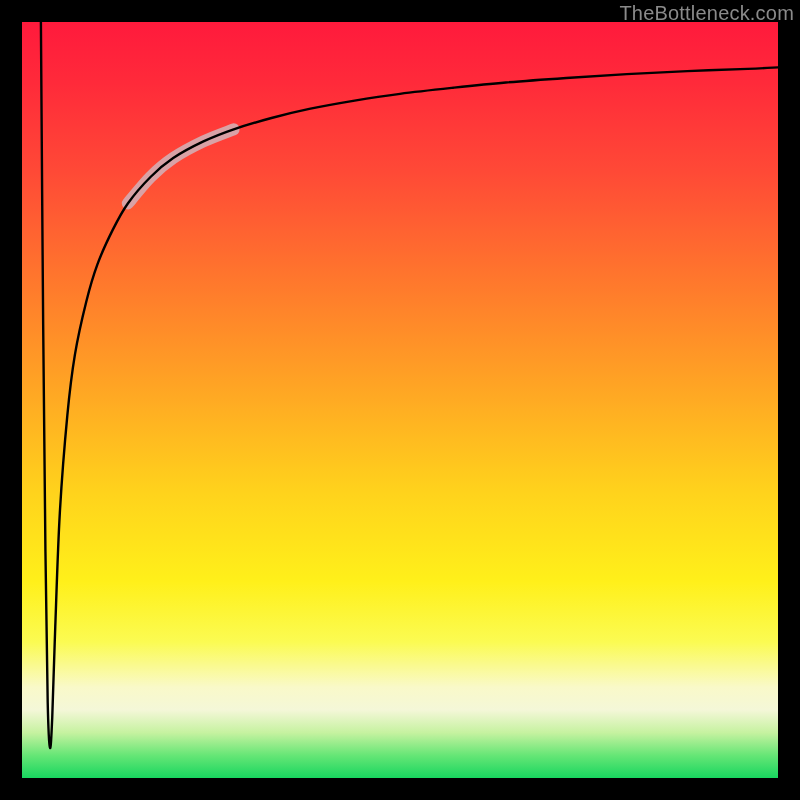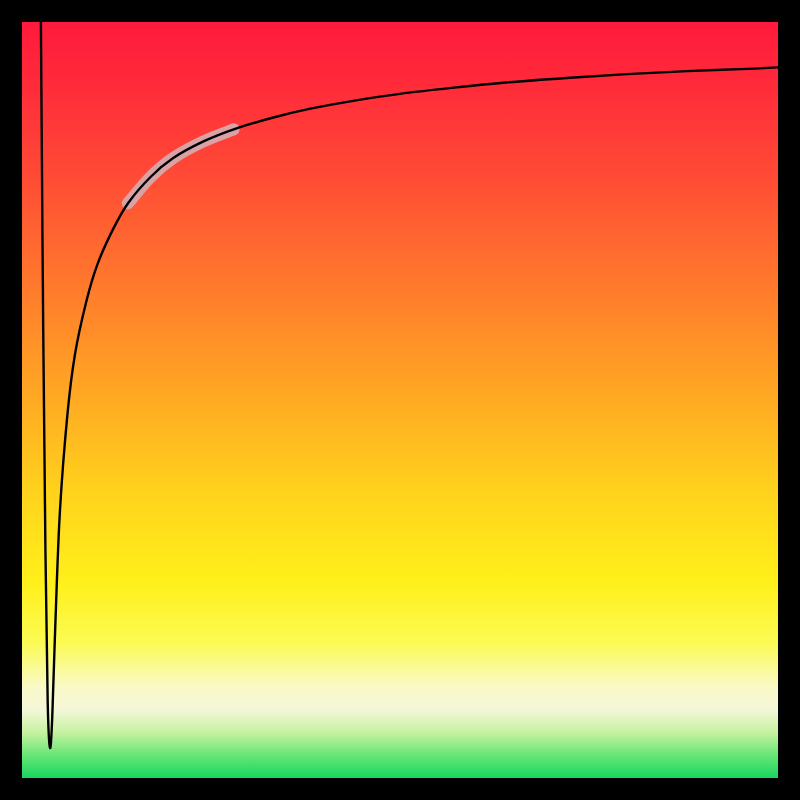--- a/index.html
+++ b/index.html
@@ -62,13 +62,14 @@
 </head>
 <body>
 
 <div class="frame">
   <div class="plot-area">
     <svg class="curve" viewBox="0 0 756 756">
       <path fill="none" stroke="#d9a2a6" stroke-width="12" stroke-linecap="round" d="M 105.84 181.43999999999994 C 109.62 177.02999999999994, 120.96000000000001 162.54, 128.52 154.98000000000002 C 136.08 147.42000000000004, 142.38000000000002 142.00200000000004, 151.20000000000002 136.08000000000004 C 160.02 130.15800000000004, 171.36 124.23599999999999, 181.44 119.44799999999998 C 191.51999999999998 114.65999999999997, 206.64000000000001 109.36799999999998, 211.68 107.35199999999998" id="hlpath"></path>
       <path fill="none" stroke="#000" stroke-width="2.4" stroke-linejoin="round" stroke-linecap="round" d="M 18.900000000000002 0 C 19.278000000000002 50.400000000000006, 20.412 214.20000000000005, 21.168 302.40000000000003 C 21.924 390.6, 22.68 466.20000000000005, 23.436 529.2 C 24.192 592.2, 24.948 647.64, 25.704 680.4 C 26.46 713.16, 27.216000000000005 723.24, 27.972000000000005 725.76 C 28.728000000000005 728.28, 29.358000000000004 715.68, 30.240000000000002 695.52 C 31.122 675.36, 32.004000000000005 638.8199999999999, 33.264 604.8 C 34.524 570.78, 35.784000000000006 526.6800000000001, 37.800000000000004 491.40000000000003 C 39.816 456.12000000000006, 42.84 419.58000000000004, 45.36 393.12 C 47.879999999999995 366.65999999999997, 49.77 351.53999999999996, 52.92 332.64 C 56.07 313.74, 60.480000000000004 294.84, 64.26 279.71999999999997 C 68.04 264.59999999999997, 71.19000000000001 253.88999999999996, 75.60000000000001 241.91999999999996 C 80.01 229.94999999999996, 85.68 217.98, 90.72 207.89999999999998 C 95.75999999999999 197.81999999999996, 99.54 190.25999999999993, 105.84 181.43999999999994 C 112.14 172.61999999999995, 120.96000000000001 162.54, 128.52 154.98000000000002 C 136.08 147.42000000000004, 142.38000000000002 142.00200000000004, 151.20000000000002 136.08000000000004 C 160.02 130.15800000000004, 171.36 124.23599999999999, 181.44 119.44799999999998 C 191.51999999999998 114.65999999999997, 200.34 111.25799999999997, 211.68 107.35199999999998 C 223.02 103.44599999999998, 236.88000000000002 99.41400000000006, 249.48000000000002 96.01200000000006 C 262.08000000000004 92.61000000000006, 273.42 89.83799999999995, 287.28000000000003 86.93999999999994 C 301.14000000000004 84.04199999999993, 317.52 81.14400000000002, 332.64 78.62400000000002 C 347.76 76.10400000000003, 361.62 73.96199999999993, 378 71.81999999999994 C 394.38 69.67799999999994, 413.28 67.66200000000003, 430.91999999999996 65.77200000000005 C 448.55999999999995 63.88200000000006, 464.94000000000005 62.118000000000016, 483.84000000000003 60.48000000000002 C 502.74 58.84200000000002, 524.16 57.33000000000006, 544.3199999999999 55.944000000000074 C 564.4799999999999 54.558000000000085, 584.6400000000001 53.298000000000116, 604.8000000000001 52.1640000000001 C 624.96 51.030000000000086, 645.12 50.02199999999999, 665.28 49.139999999999986 C 685.4399999999999 48.25799999999998, 710.64 47.502000000000066, 725.76 46.87200000000007 C 740.88 46.242000000000075, 750.96 45.61200000000002, 756 45.360000000000014" id="mainpath"></path>
     </svg>
   </div>
+  <div class="attribution">TheBottleneck.com</div>
 </div>
 
 </body></html>

